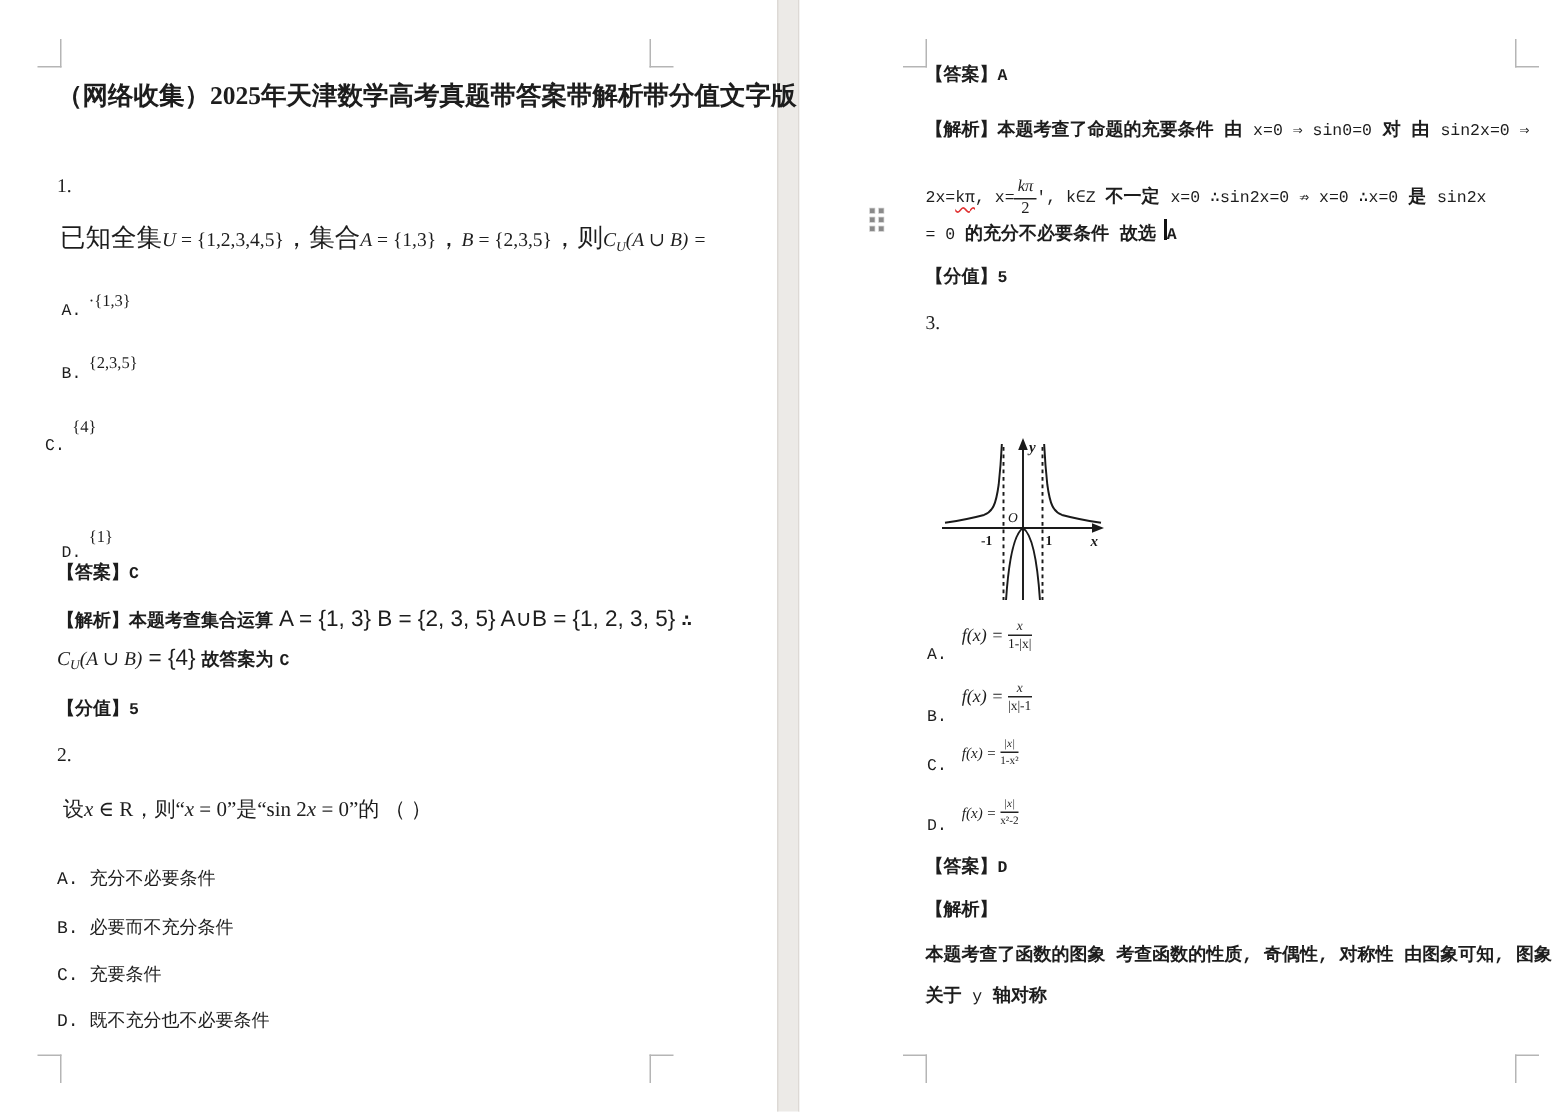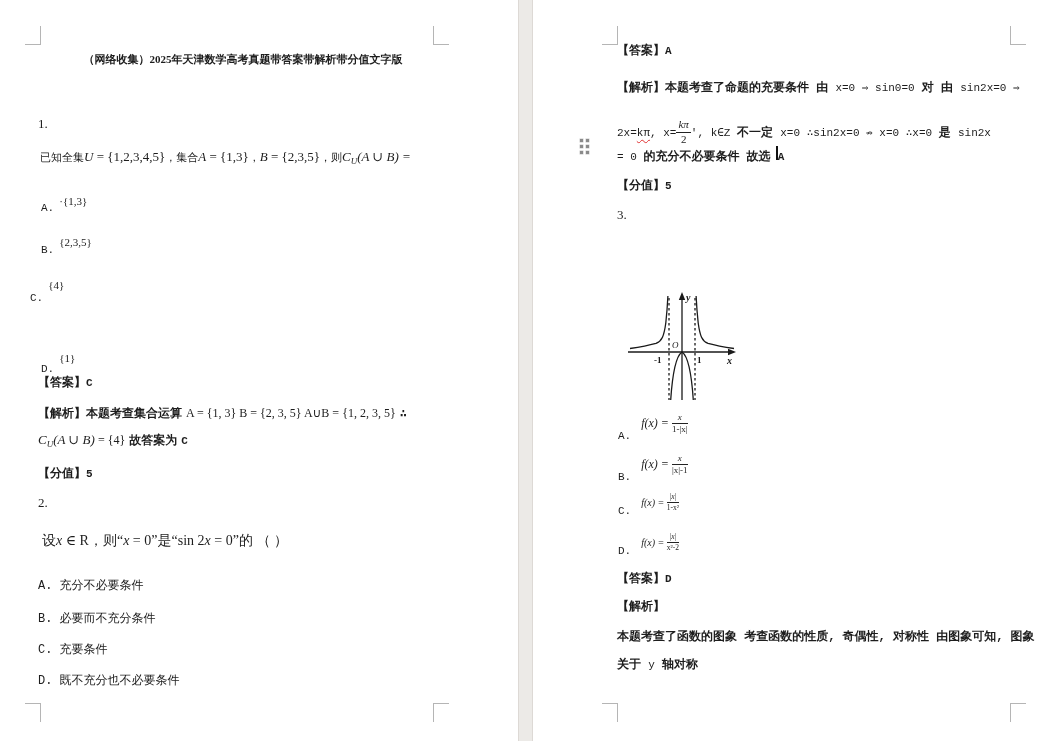--- a/index.html
+++ b/index.html
@@ -11,28 +11,28 @@
   .page-r{left:533px;width:512px;}
   .seam{position:absolute;top:0;left:518px;width:15px;height:741px;background:#eceae7;
         border-left:1px solid #ddd9d5;border-right:1px solid #ddd9d5;box-sizing:border-box;}
   .mark{position:absolute;width:15px;height:18px;}
   .m-tl{border-right:1px solid #b5b5b5;border-bottom:1px solid #b5b5b5;}
   .m-tr{border-left:1px solid #b5b5b5;border-bottom:1px solid #b5b5b5;}
   .m-bl{border-right:1px solid #b5b5b5;border-top:1px solid #b5b5b5;}
   .m-br{border-left:1px solid #b5b5b5;border-top:1px solid #b5b5b5;}
   .abs{position:absolute;white-space:nowrap;}
   .b{font-weight:bold;}
-  .cjk13{font-size:11px;}
+  .cjk13{font-size:17px;}
   .cjk12{font-size:12px;font-family:Liberation Mono, monospace;}
   .m13{font-size:13px;font-style:italic;}
   .p13{font-size:13px;}
   .m14{font-size:14px;font-style:italic;}
   .p14{font-size:14px;}
   .cjk14{font-size:14px;}
-  .mono{font-family:Liberation Serif, serif;font-size:12px;}
+  .mono{font-family:Liberation Sans, sans-serif;font-size:15px;}
   .mono11{font-family:"Liberation Mono","DejaVu Sans Mono",monospace;font-size:11px;}
   .sub{font-size:9px;font-style:italic;vertical-align:-3px;}
   .opt .ol{font-family:"Liberation Mono","DejaVu Sans Mono",monospace;font-size:11px;}
   .opt .dot{font-size:11px;}
   .opt .ov{position:relative;font-size:11px;margin-left:5px;}
   .sq{text-decoration-line:underline;text-decoration-style:wavy;text-decoration-color:#e03131;
       text-decoration-thickness:1px;text-underline-offset:3px;}
   .frac{display:inline-block;text-align:center;vertical-align:-7px;line-height:1.05;}
   .frac .fn{display:block;padding:0 2px 1px 2px;border-bottom:1px solid #222;font-style:italic;}
   .frac .fd{display:block;padding-top:1px;}

